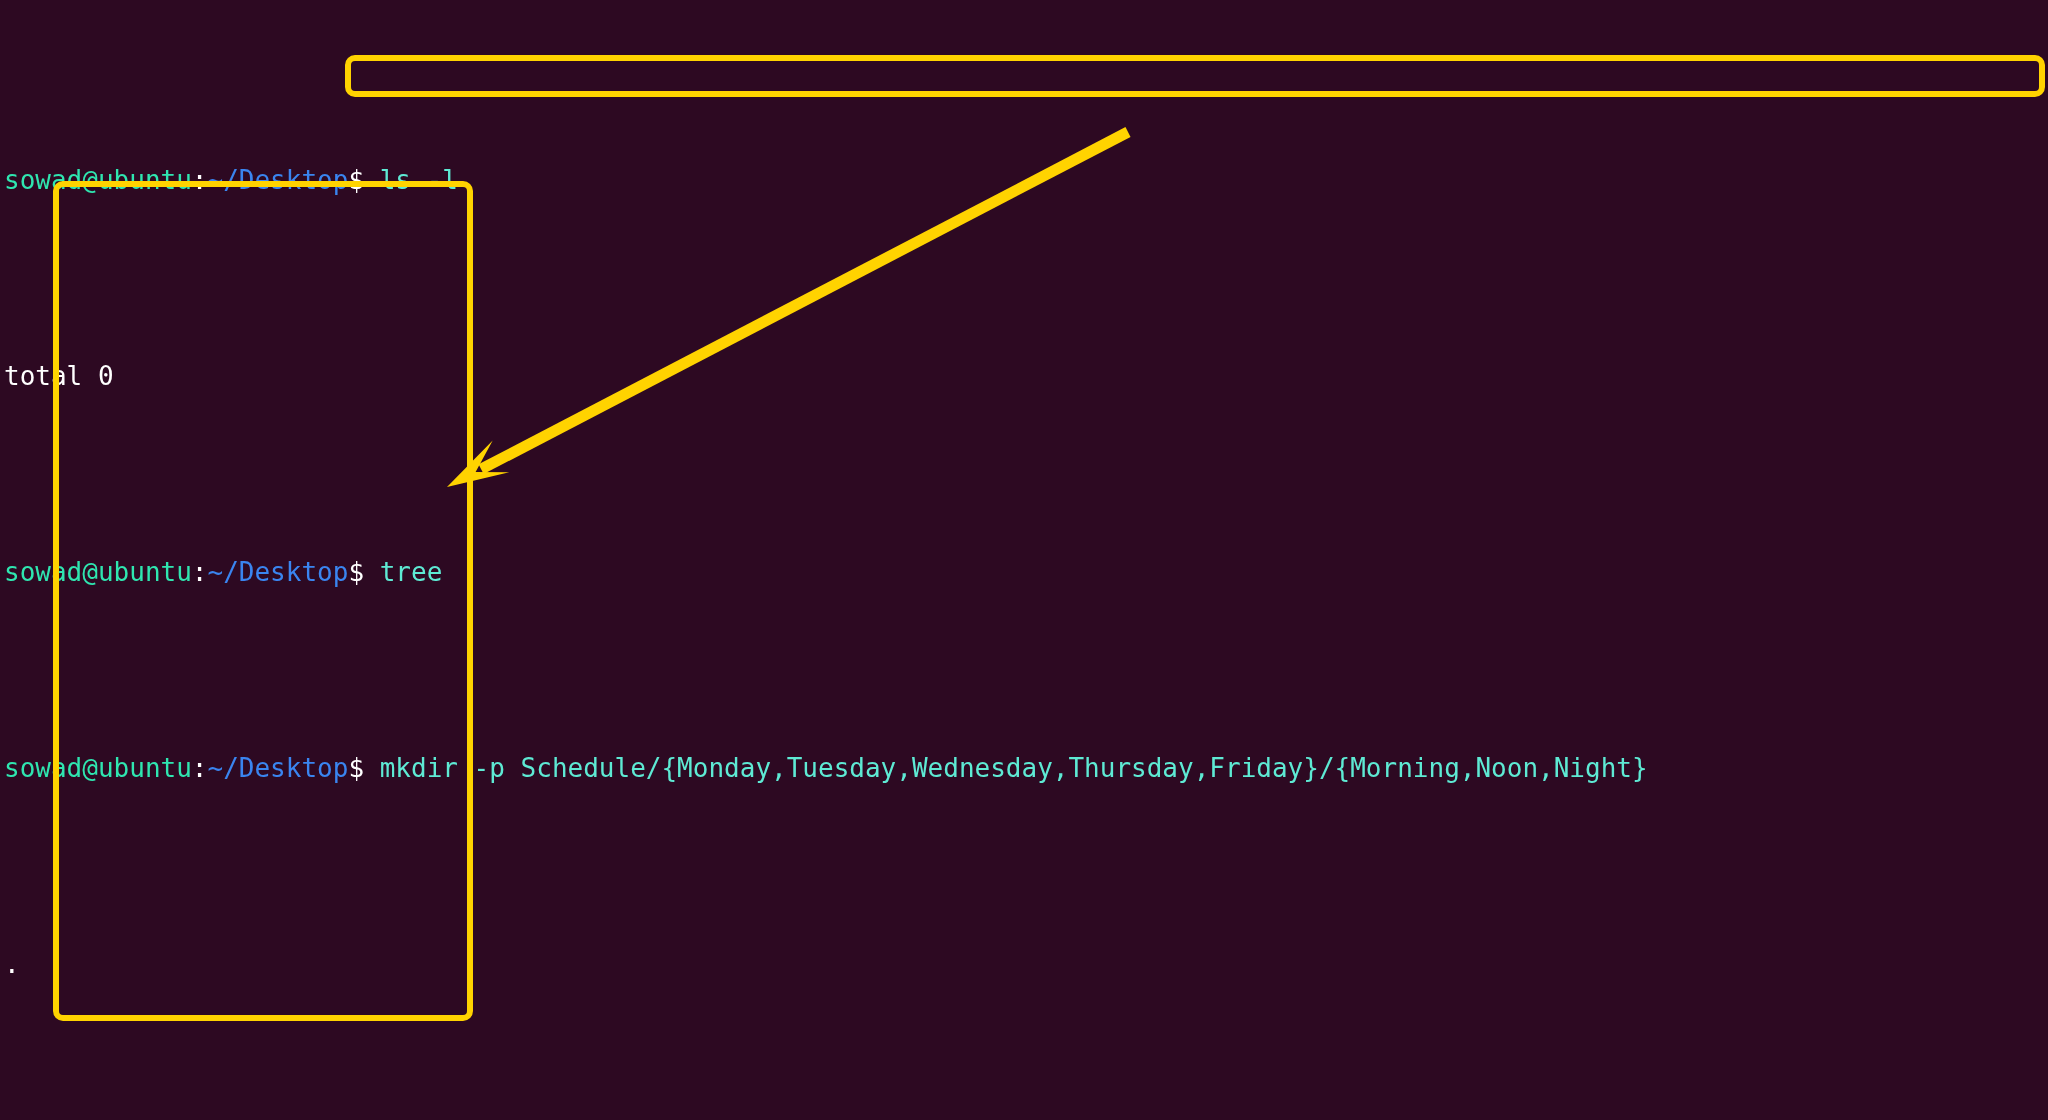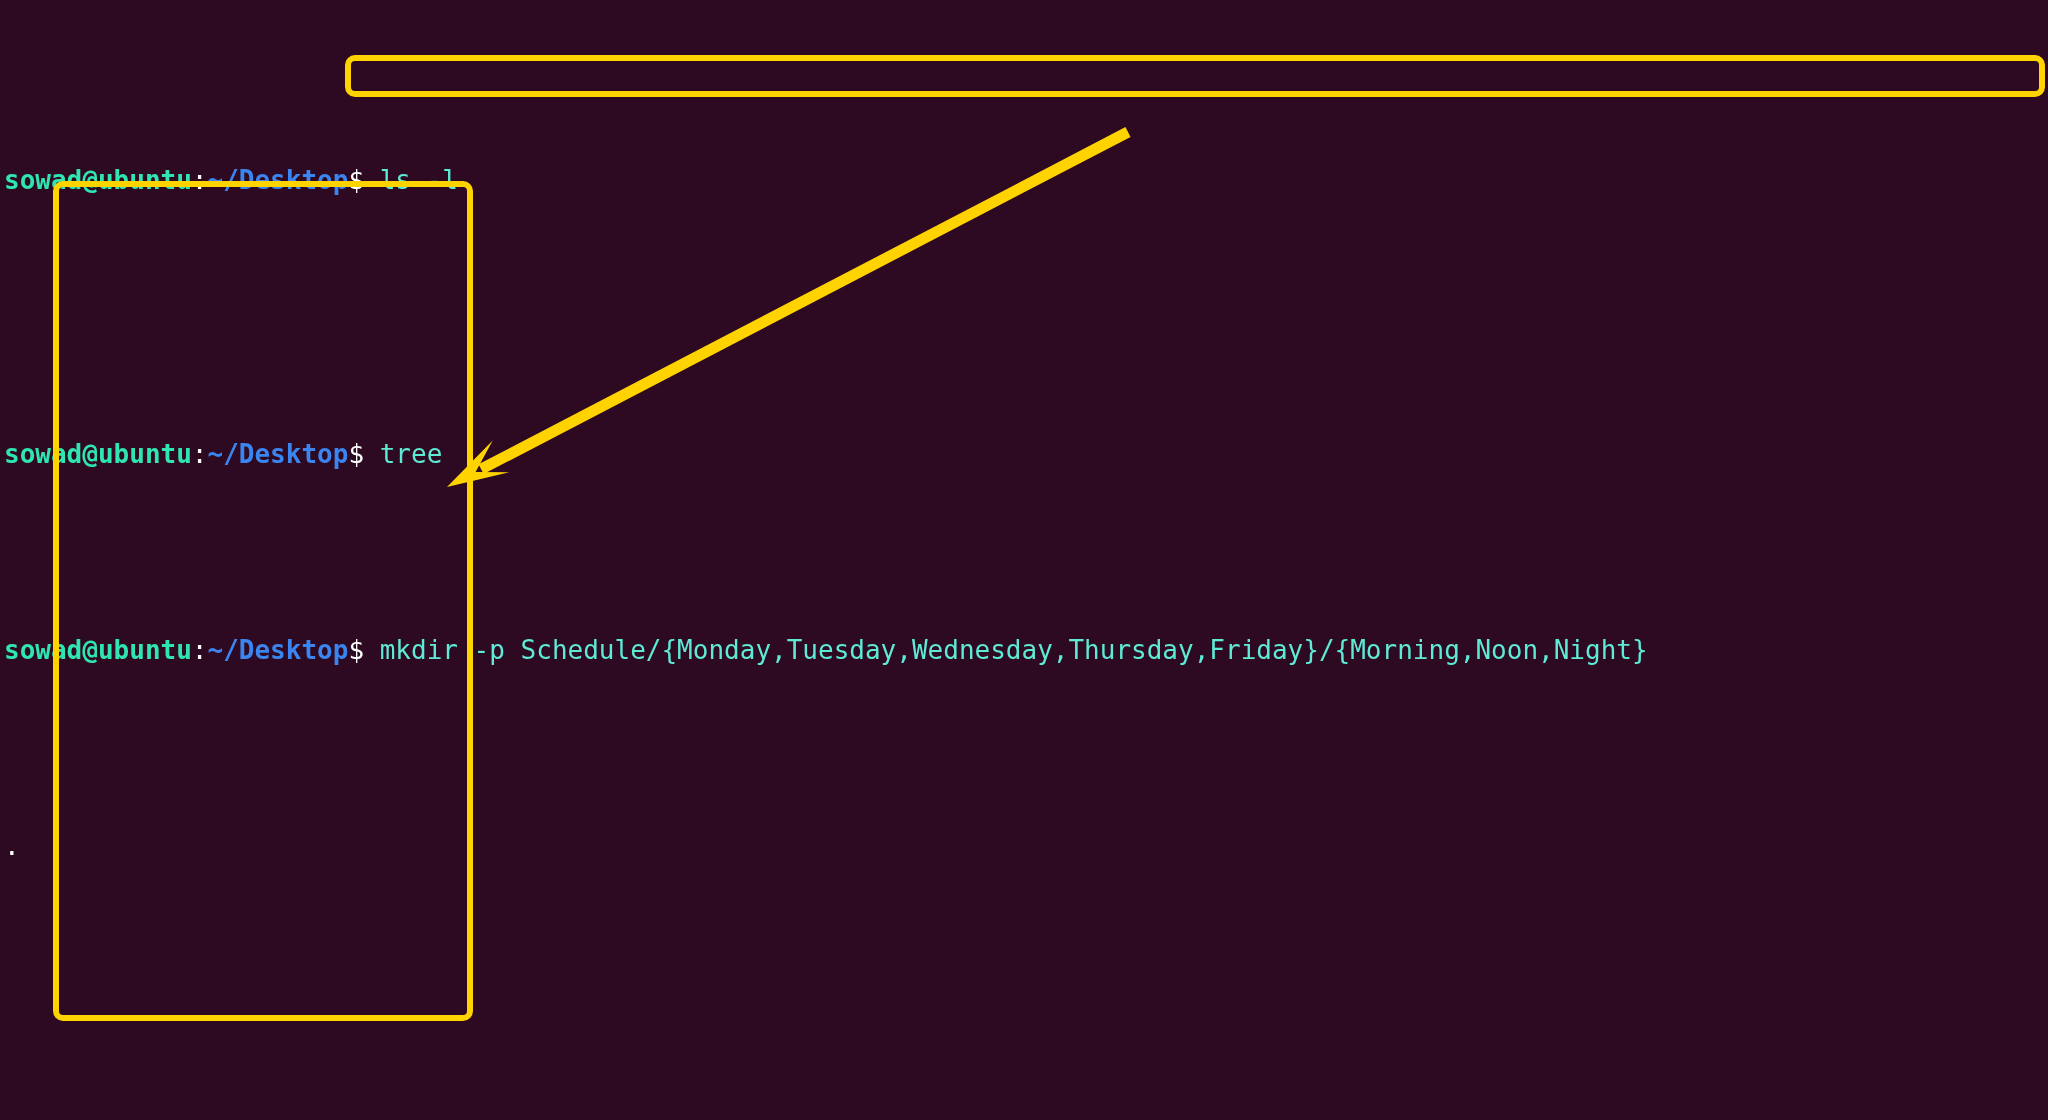--- a/index.html
+++ b/index.html
@@ -32,23 +32,23 @@
     height: 1120px;
     padding: 4px 0 0 4px;
     box-sizing: border-box;
     white-space: pre;
   }
   .line {
     height: 39.2px;
     white-space: pre;
     display: block;
   }
-  .user { color: #2fe6b0; font-weight: bold; }
+  .user { color: #2fe6b0; font-weight: normal; }
   .colon { color: #ffffff; }
-  .path { color: #3a85f0; font-weight: bold; }
+  .path { color: #3a85f0; font-weight: normal; }
   .dollar { color: #ffffff; }
   .cmd { color: #5eead4; }
   .out { color: #ffffff; }
   .dot { color: #ffffff; }
 
   
   .hl-box {
     position: absolute;
     border: 6px solid #ffd300;
     border-radius: 10px;
@@ -78,20 +78,21 @@
 <body>
 
 <div id="terminal">
 
   <div class="screen">
 
     
     <div class="line"><span class="user">sowad@ubuntu</span><span class="colon">:</span><span class="path">~/Desktop</span><span class="dollar">$</span><span class="cmd"> </span><span class="cmd">ls -l</span></div>
 
     
+    <div class="line"><span class="out">total 0</span></div>
 
     
     <div class="line"><span class="user">sowad@ubuntu</span><span class="colon">:</span><span class="path">~/Desktop</span><span class="dollar">$</span><span class="cmd"> </span><span class="cmd">tree</span></div>
 
     
     <div class="line"><span class="user">sowad@ubuntu</span><span class="colon">:</span><span class="path">~/Desktop</span><span class="dollar">$</span><span class="cmd"> </span><span class="cmd">mkdir -p Schedule/{Monday,Tuesday,Wednesday,Thursday,Friday}/{Morning,Noon,Night}</span></div>
 
     
     <div class="line"><span class="dot">.</span></div>
 

